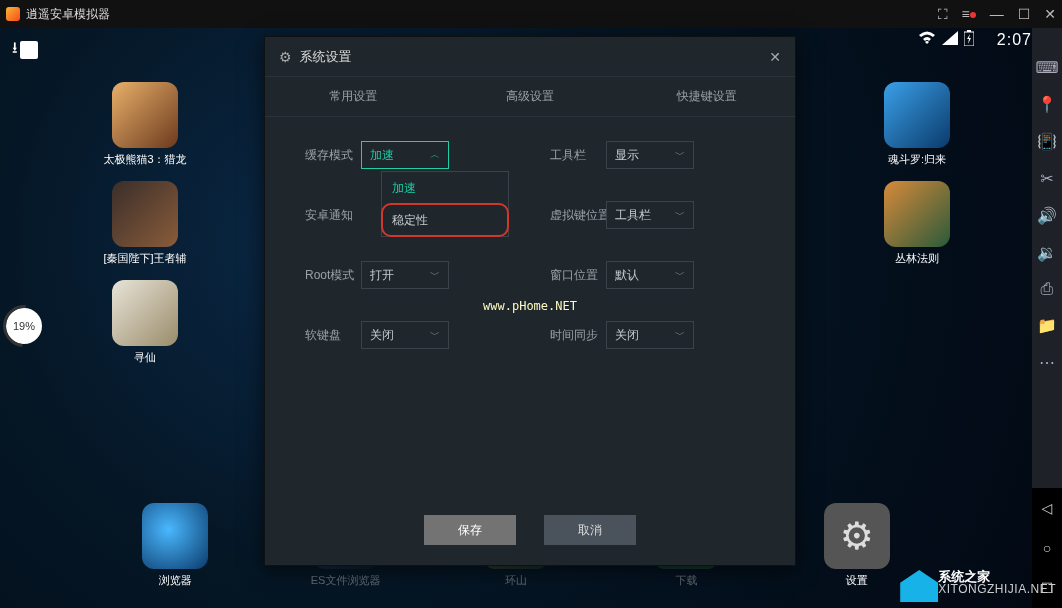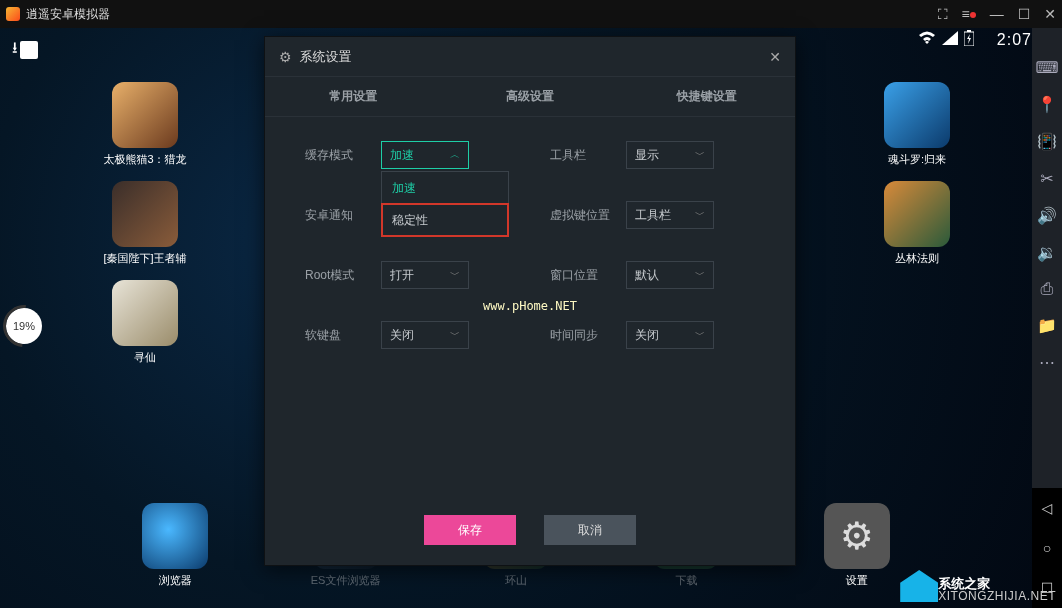--- a/index.html
+++ b/index.html
@@ -47,42 +47,42 @@
   .sidebar { position:absolute; top:28px; right:0; bottom:40px; width:30px; background:#1e2228; display:flex; flex-direction:column; align-items:center; gap:18px; padding-top:30px; color:#aab; font-size:16px;}
   .sidebar span { cursor:pointer; }
   
   .navbar { position:absolute; right:0; bottom:0; width:30px; height:120px; background:#000; display:flex; flex-direction:column; align-items:center; justify-content:space-around; color:#ccc; font-size:14px;}
   
   .modal { position:absolute; left:264px; top:36px; width:532px; height:530px; background:#1f262c; border:1px solid #0e1114; box-shadow:0 4px 20px rgba(0,0,0,.6);}
   .modal-header { height:40px; display:flex; align-items:center; justify-content:space-between; padding:0 14px; color:#ddd; font-size:13px; border-bottom:1px solid #2a3138;}
   .modal-header .left { display:flex; align-items:center; gap:8px;}
   .gear { color:#aaa; font-size:14px;}
   .close-x { color:#aaa; cursor:pointer; font-size:14px;}
-  .tabs { height:40px; display:flex; border-bottom:1px solid #2a3138;font-weight:bold;}
+  .tabs { height:40px; display:flex; border-bottom:1px solid #2a3138;}
   .tab { flex:1; display:flex; align-items:center; justify-content:center; font-size:12px; color:#9aa0a6; cursor:pointer; position:relative;}
   .tab.active { color:#1ecfa7;}
   .tab.active::after { content:""; position:absolute; bottom:-1px; left:20%; right:20%; height:2px; background:#1ecfa7;}
   .form-area { padding:24px 40px 0 40px; display:grid; grid-template-columns: 1fr 1fr; column-gap:40px; row-gap:32px; position:relative;}
-  .form-row { display:flex; align-items:center; gap:20px;}
+  .form-row { display:flex; align-items:center; }
   .form-label { width:56px; font-size:12px; color:#9aa0a6; text-align:left; white-space:nowrap;}
   .select { width:88px; height:28px; border:1px solid #3a424a; display:flex; align-items:center; justify-content:space-between; padding:0 8px; font-size:12px; color:#c8ccd0; cursor:pointer; background:#1f262c;}
   .select.open { border-color:#1ecfa7; color:#1ecfa7;}
   .chev { font-size:10px; color:#888;}
   .select.open .chev { color:#1ecfa7;}
   .dropdown { position:absolute; left:116px; top:54px; width:128px; border:1px solid #3a424a; background:#1f262c; z-index:5;}
   .dropdown .opt { height:32px; display:flex; align-items:center; padding:0 10px; font-size:12px; color:#c8ccd0; cursor:pointer;}
   .dropdown .opt.sel { color:#1ecfa7;}
-  .dropdown .opt:last-child { outline:2px solid #d2372a; outline-offset:-1px;}
+  .dropdown .opt:last-child { outline:2px solid #d2372a; outline-offset:-1px;border-radius:9px;}
   .watermark { position:absolute; left:50%; top:182px; transform:translateX(-50%); font-size:12px; color:#fef9c3; font-family:monospace;}
   .modal-footer { position:absolute; bottom:20px; left:0; right:0; display:flex; justify-content:center; gap:28px;}
   .btn { width:92px; height:30px; display:flex; align-items:center; justify-content:center; font-size:12px; cursor:pointer;}
-  .btn.primary { background:#ec4899; color:#fff;}
+  .btn.primary { background:#737373; color:#fff;}
   .btn.secondary { background:#4a535c; color:#ddd;}
   
-  .corner-logo { position:absolute; right:6px; bottom:6px; display:flex; align-items:flex-end; color:#fff; font-size:13px;}
+  .corner-logo { position:absolute; right:6px; bottom:6px; display:flex; align-items:flex-start; color:#fff; font-size:13px;}
   .corner-logo .house { width:38px; height:32px; background:#17b3e8; clip-path: polygon(50% 0,100% 40%,100% 100%,0 100%,0 40%); position:relative;}
   .corner-logo .txt { display:flex; flex-direction:column; line-height:1;}
   .corner-logo .sub { font-size:12px; color:#ccc; letter-spacing:.5px;}
   
   .art1{background:linear-gradient(135deg,#e8b06a,#6b3a1e);}
   .art2{background:linear-gradient(135deg,#3a2e2a,#8a5c3a);}
   .art3{background:linear-gradient(135deg,#e8e4d8,#9a8c6a);}
   .art4{background:linear-gradient(135deg,#3aa0e8,#0b3a6b);}
   .art5{background:linear-gradient(135deg,#d88a3a,#2a5a3a);}
   .art6{background:linear-gradient(135deg,#4a6a8a,#1a2a3a);}

